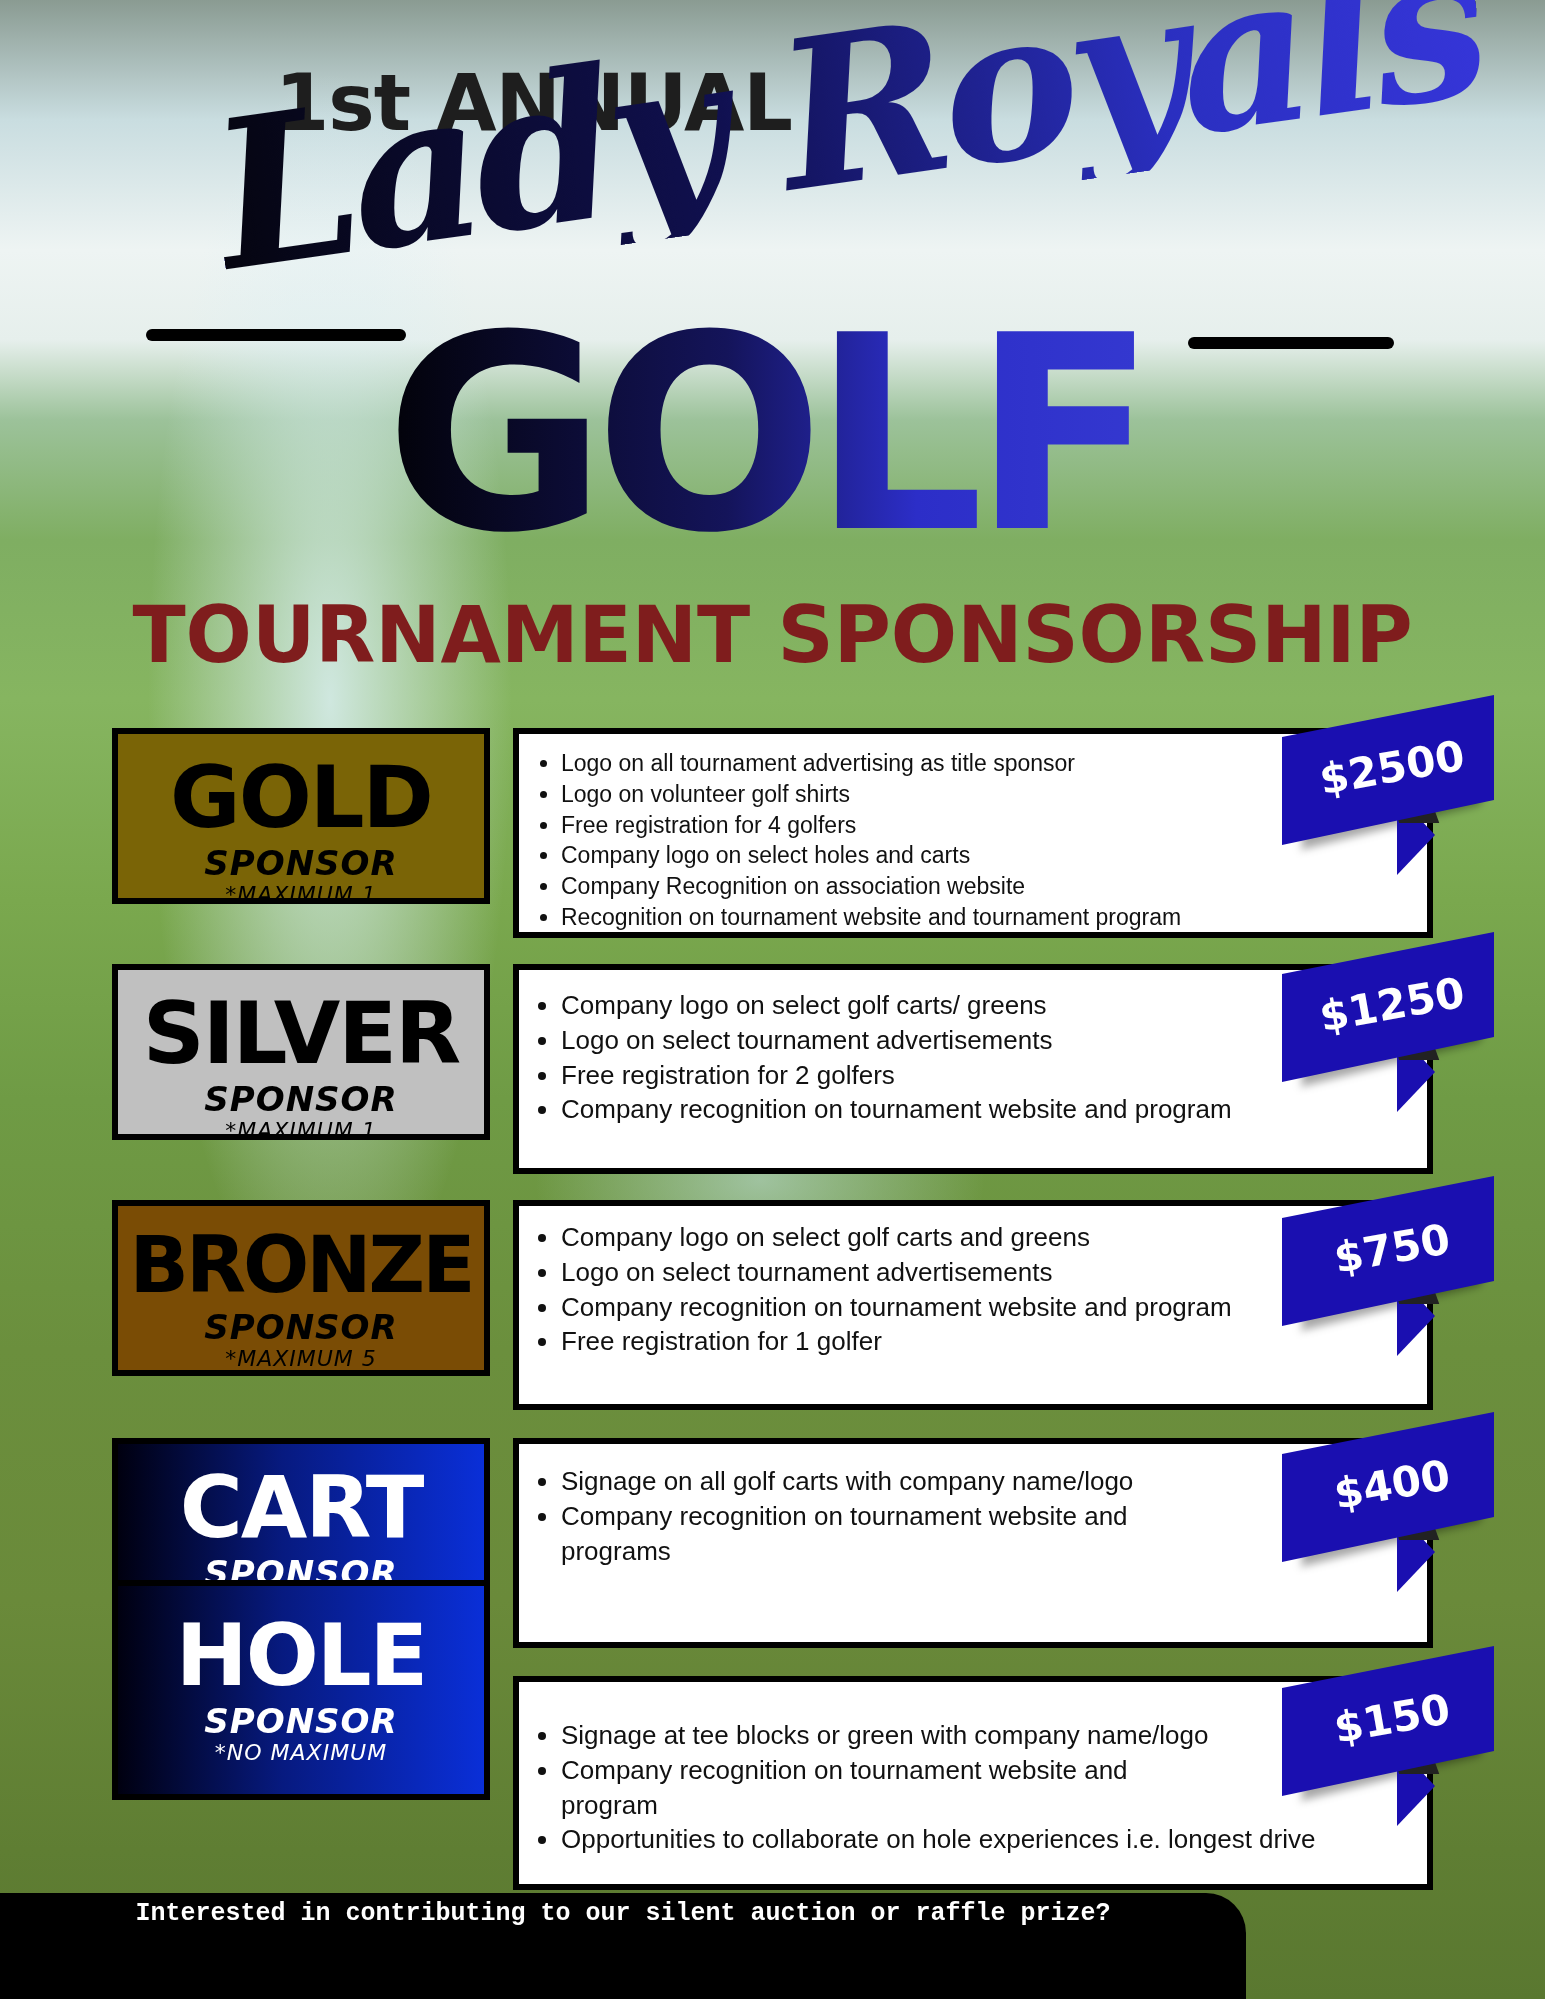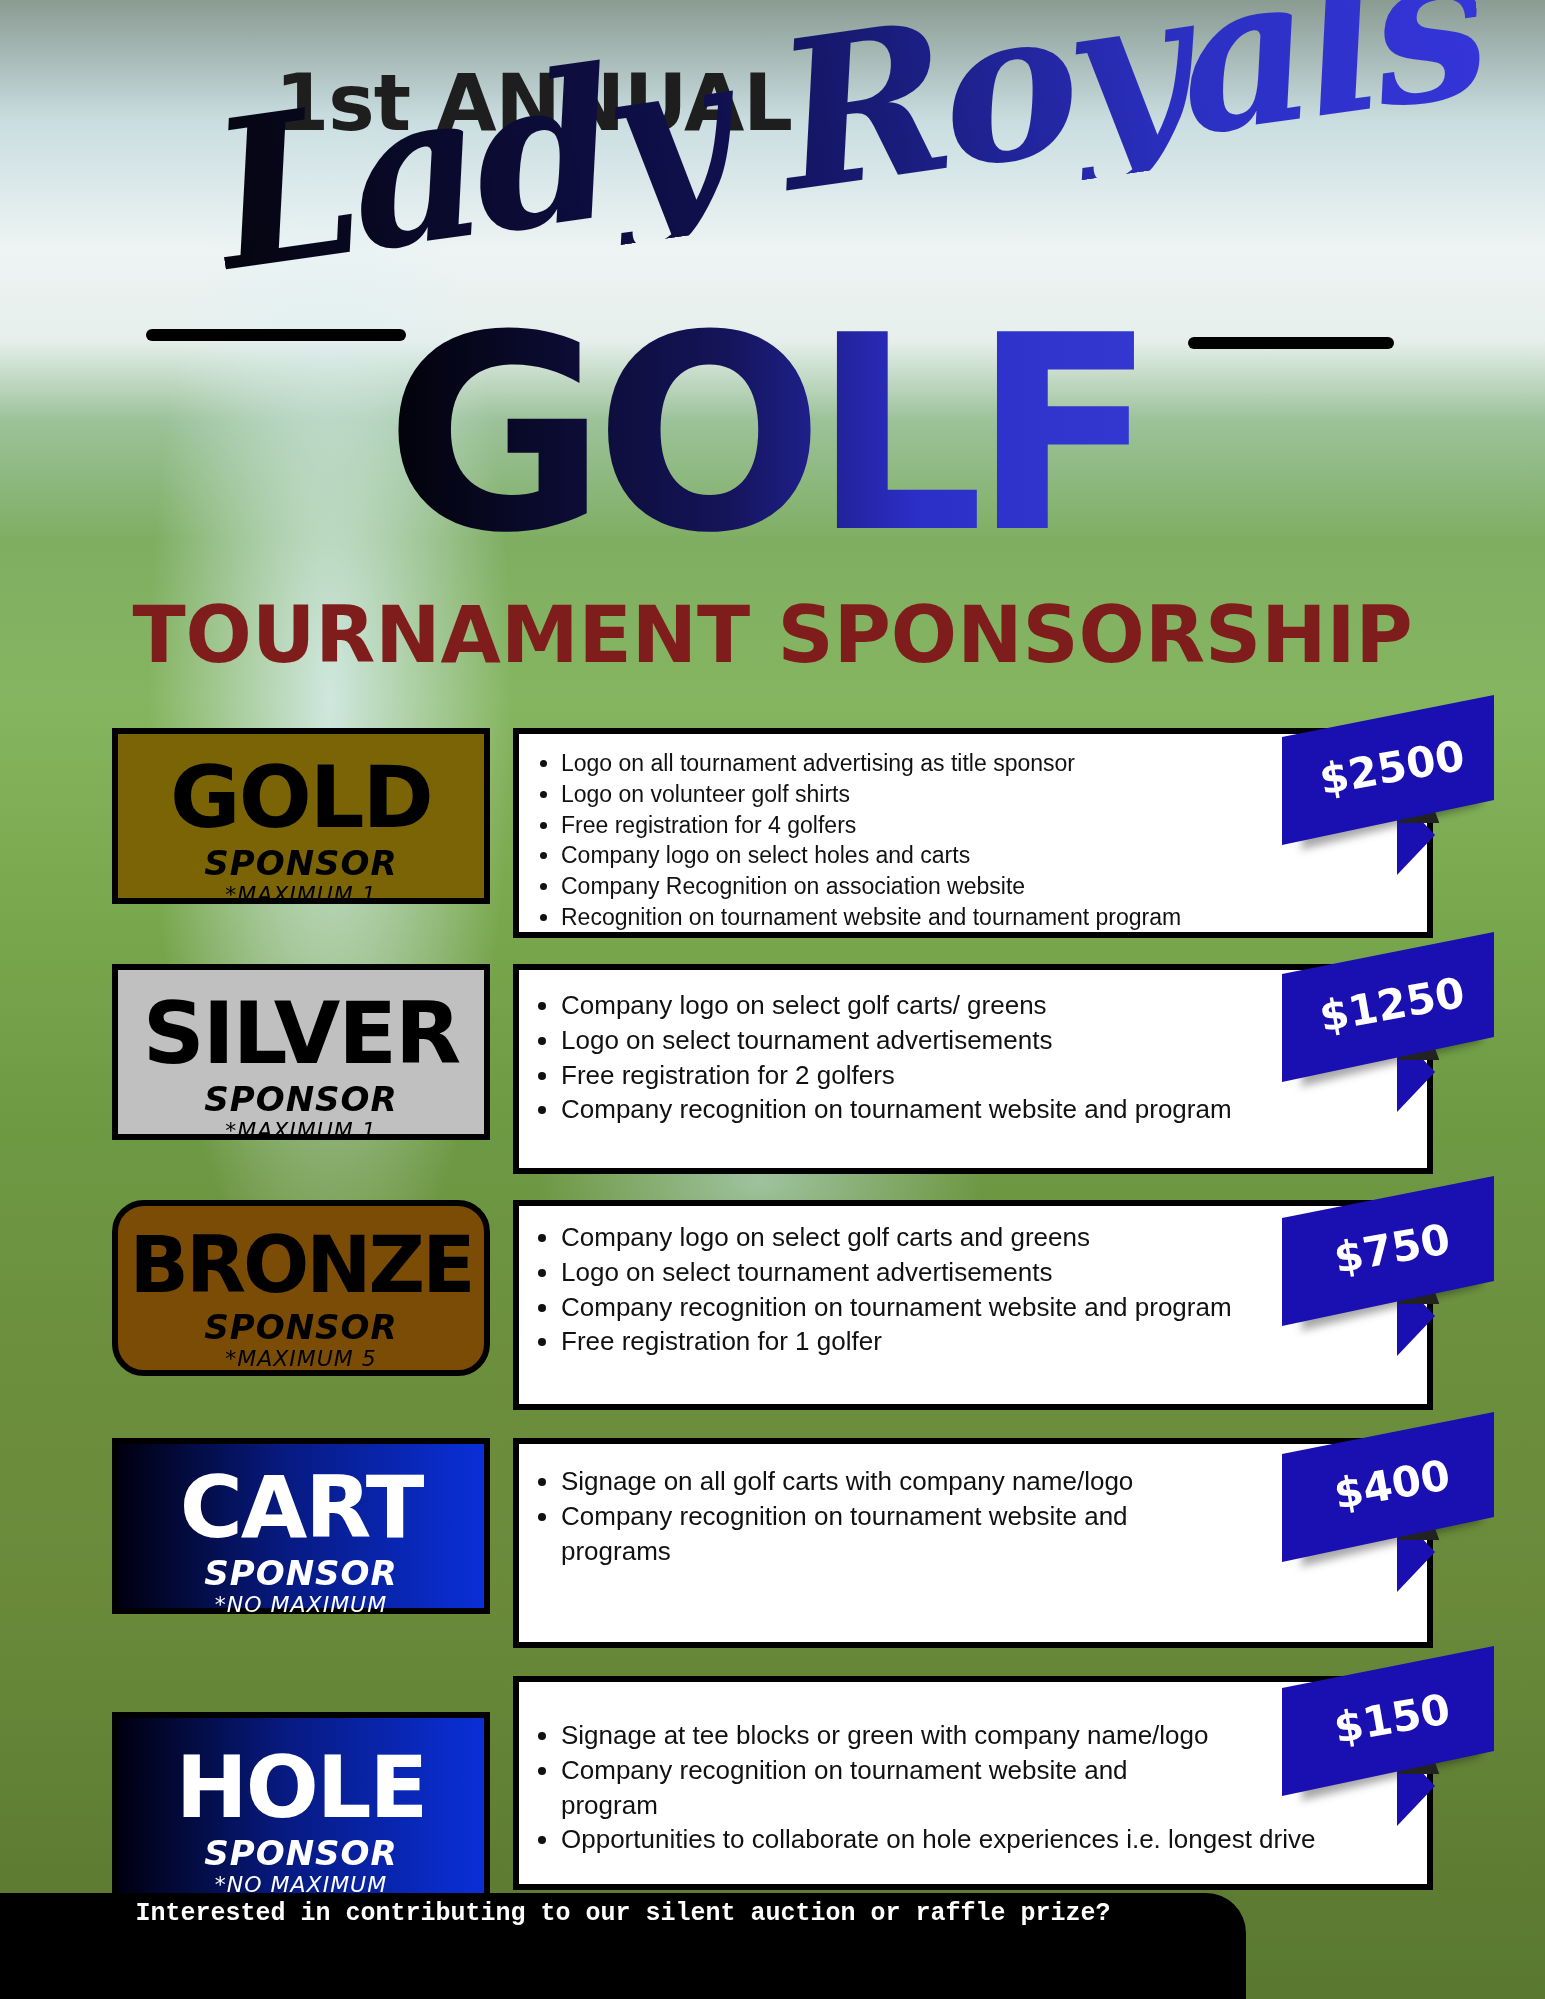--- a/index.html
+++ b/index.html
@@ -124,21 +124,21 @@
   </ul>
 </div>
 <div class="ribbon" style="top:932px;">
   <div class="shadow"></div>
   <div class="tail"></div>
   <div class="fold"></div>
   <div class="band"></div>
   <div class="price">$1250</div>
 </div>
 
-<div class="tier-label" style="top:1200px; background:#7a4c05; color:#000;border-radius:32px;">
+<div class="tier-label" style="top:1200px; background:#7a4c05; color:#000;">
   <div class="tier-name" style="font-size:78px; letter-spacing:-3px;">BRONZE</div>
   <div class="tier-sponsor">SPONSOR</div>
   <div class="tier-max">*MAXIMUM 5</div>
 </div>
 <div class="tier-card" style="top:1200px;">
   <ul style="font-size:26px;">
     <li>Company logo on select golf carts and greens</li>
     <li>Logo on select tournament advertisements</li>
     <li>Company recognition on tournament website and program</li>
     <li>Free registration for 1 golfer</li>
@@ -164,21 +164,21 @@
   </ul>
 </div>
 <div class="ribbon" style="top:1412px;">
   <div class="shadow"></div>
   <div class="tail"></div>
   <div class="fold"></div>
   <div class="band"></div>
   <div class="price">$400</div>
 </div>
 
-<div class="tier-label" style="top:1712px; height:194px; background:linear-gradient(90deg,#000010 0%,#071a80 45%,#0a2fd8 100%); color:#fff;">
+<div class="tier-label" style="top:1580px; height:220px; background:linear-gradient(90deg,#000010 0%,#071a80 45%,#0a2fd8 100%); color:#fff;">
   <div class="tier-name" style="margin-top:26px;">HOLE</div>
   <div class="tier-sponsor">SPONSOR</div>
   <div class="tier-max">*NO MAXIMUM</div>
 </div>
 <div class="tier-card" style="top:1676px; height:214px;">
   <ul style="font-size:26px; padding-top:22px;">
     <li>Signage at tee blocks or green with company name/logo</li>
     <li style="width:580px;">Company recognition on tournament website and program</li>
     <li>Opportunities to collaborate on hole experiences i.e. longest drive</li>
   </ul>

